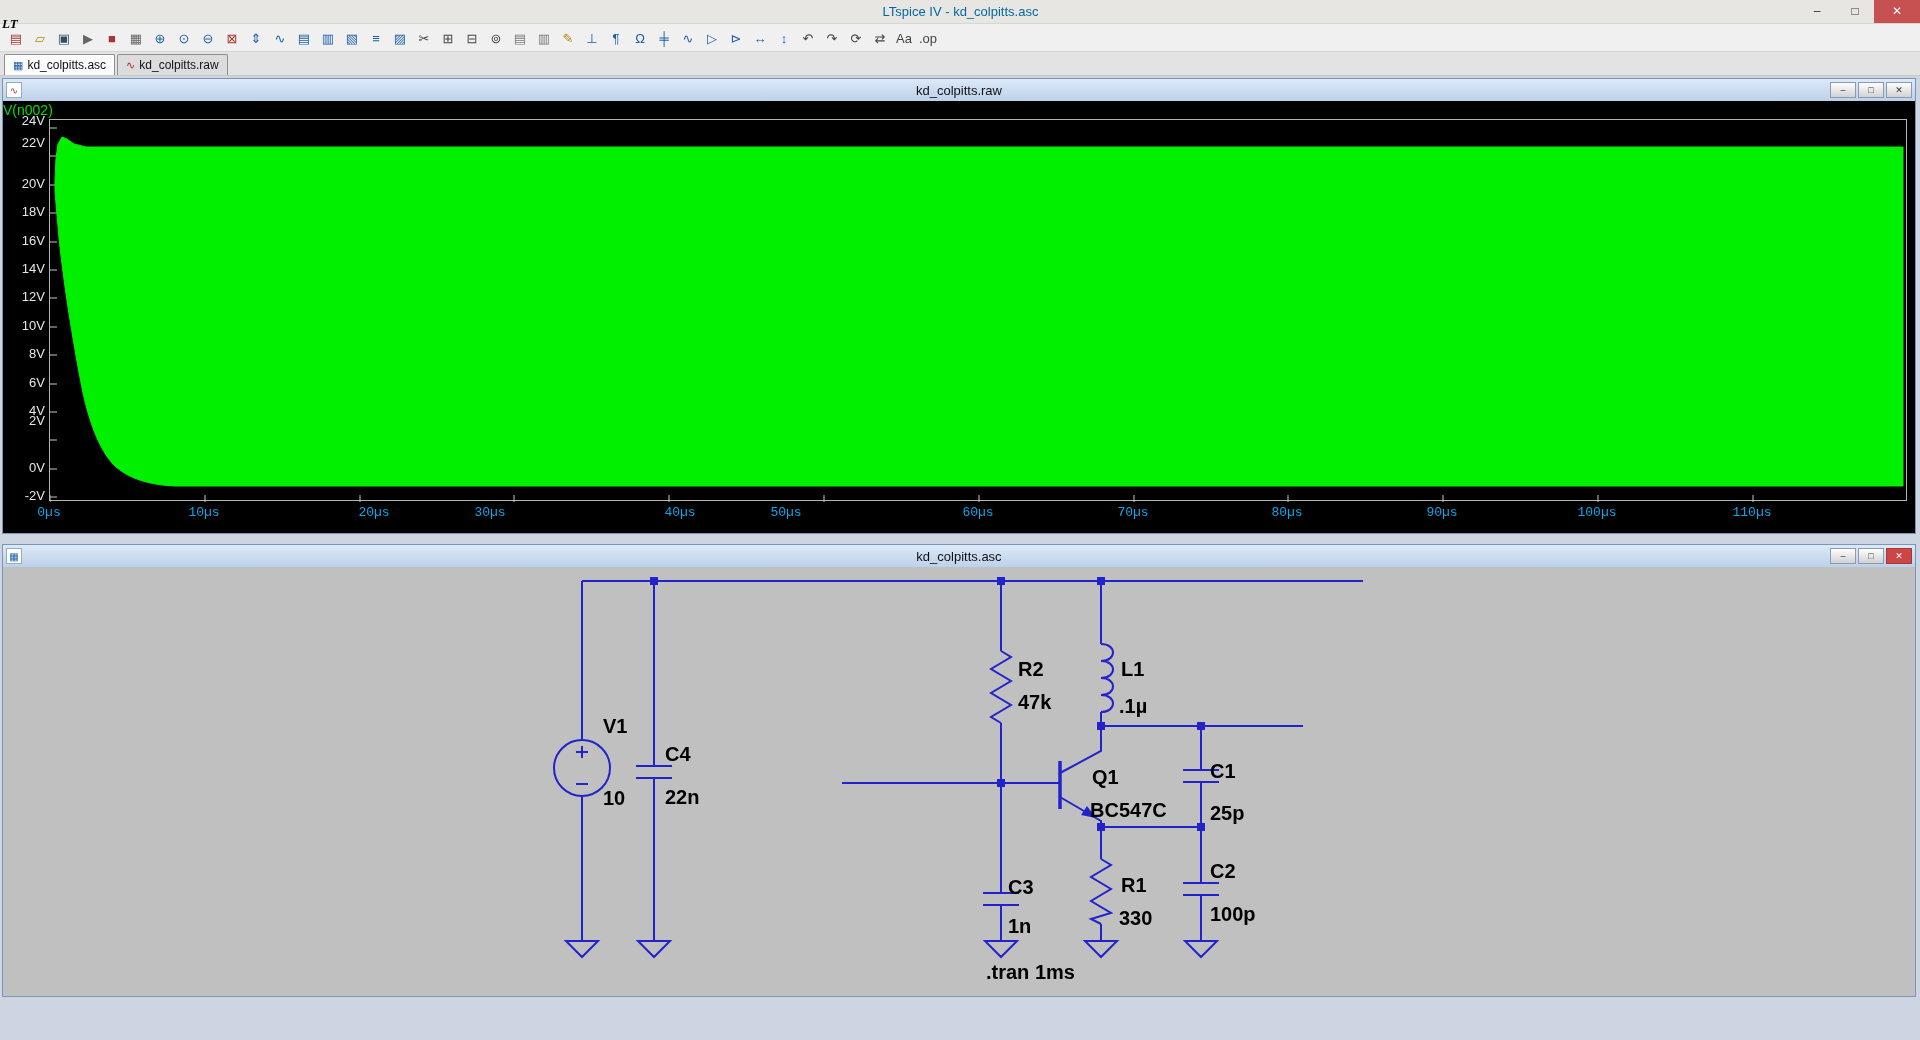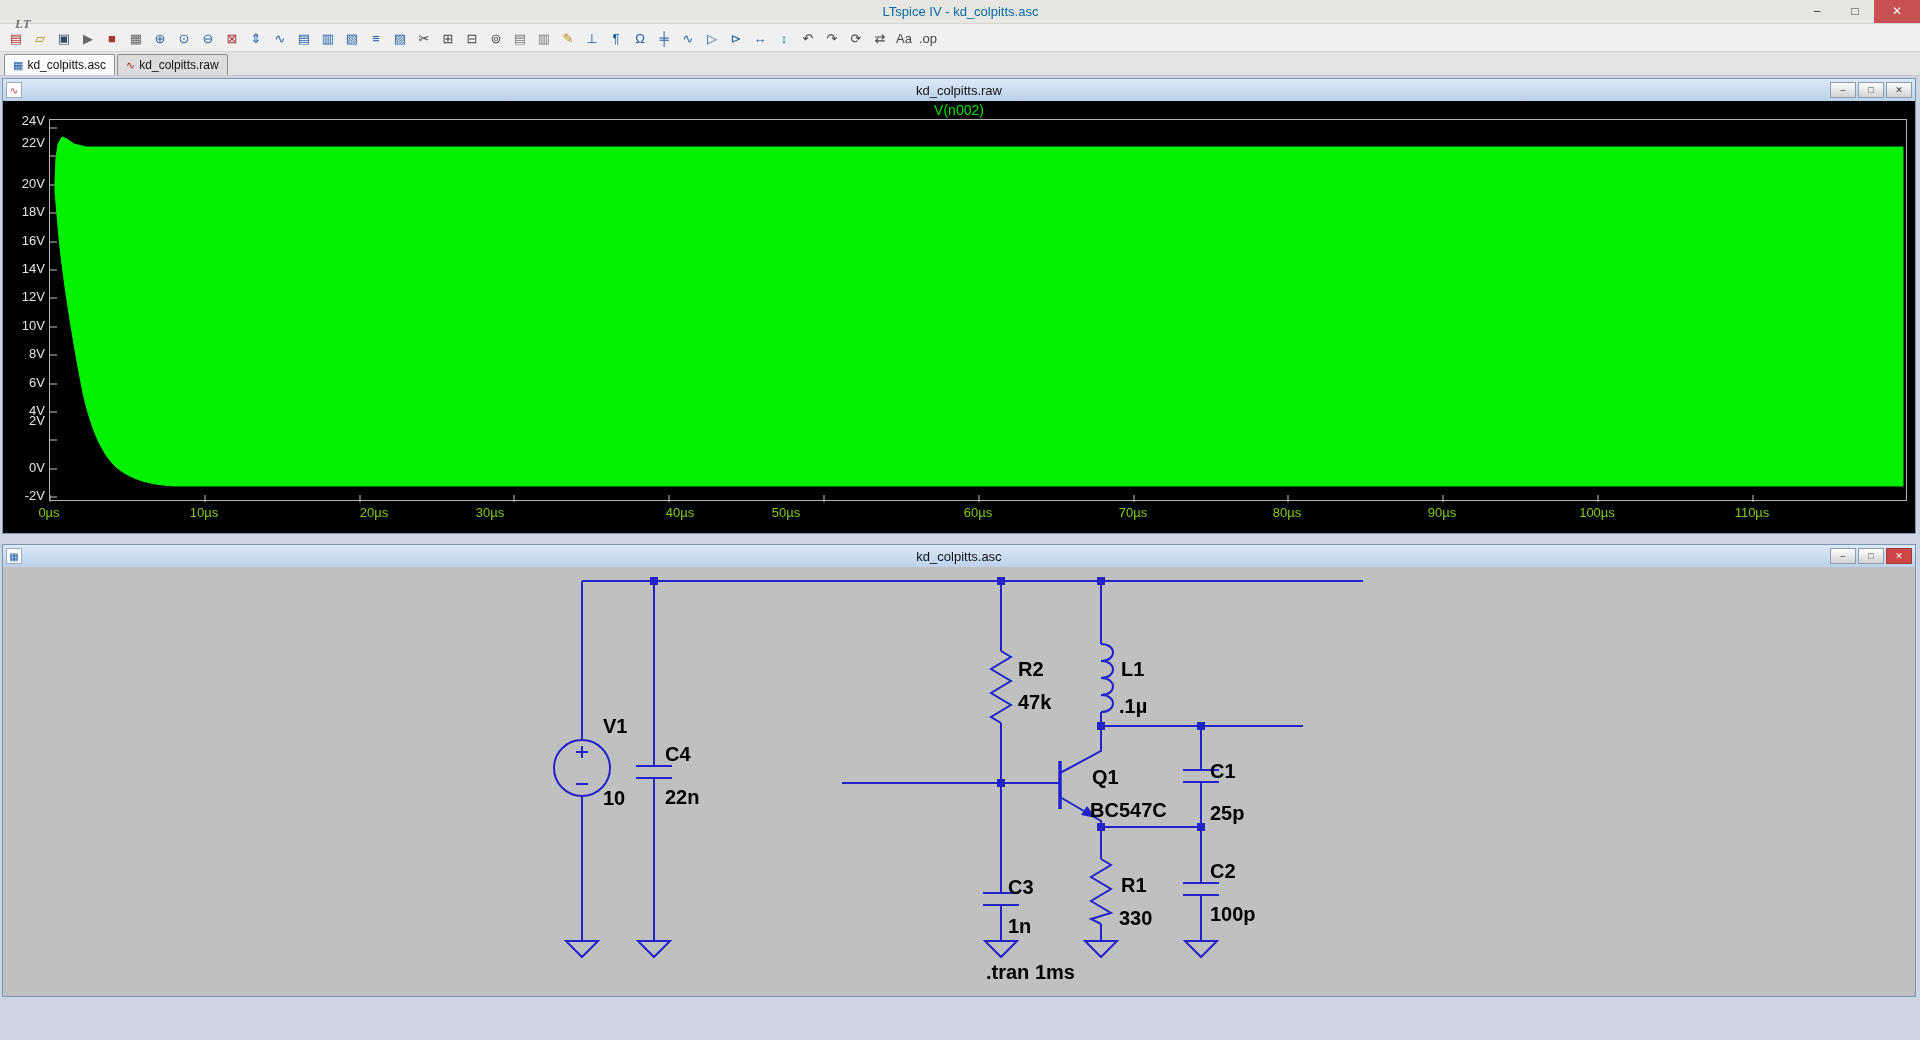--- a/index.html
+++ b/index.html
@@ -1,21 +1,21 @@
 <!DOCTYPE html>
 <html><head>
 <meta charset="utf-8">
 <style>
   * { margin:0; padding:0; box-sizing:border-box; }
   html,body { width:1920px; height:1040px; overflow:hidden; font-family:"Liberation Sans", sans-serif; }
   #root { position:relative; width:1920px; height:1040px; background:#cdd5e3; }
 
   
   .titlebar { position:relative; height:24px; background:#e8e6e3; border-bottom:1px solid #d8d6d3; display:flex; align-items:center; }
-  .logo { font:italic 900 13px "Liberation Serif", serif; color:#737373; padding:0 15px;margin-top:24px; }
+  .logo { font:italic 900 13px "Liberation Serif", serif; color:#000000; padding:0 2px;margin-top:24px; }
   .apptitle { position:absolute; left:1px; right:0; text-align:center; font-size:13px; color:#0369a1; }
   .winbtns { position:absolute; right:0; top:0; height:23px; display:flex; }
   .wbtn { width:38px; height:23px; text-align:center; line-height:22px; font-size:12px; color:#333; }
   .wbtn.close { width:46px; background:#c75050; color:#fff; }
 
   .menubar { height:22px; background:#f0f0f0; display:flex; align-items:center; border-bottom:1px solid #e2e2e2; }
   .menu-item { padding:0 8px; font-size:13px; color:#111; height:22px; line-height:22px; }
 
   .toolbar { height:28px; background:#f0f0f0; border-bottom:1px solid #d4d4d4; display:flex; align-items:center; padding-left:4px; }
   .ticon { display:inline-block; width:22px; height:22px; line-height:21px; text-align:center; font-size:13px; margin:0 1px; border:1px solid transparent; border-radius:2px; }
@@ -33,25 +33,25 @@
   .cicon { width:16px; height:16px; line-height:15px; text-align:center; background:#fff; border:1px solid #9ab; font-size:10px; margin-left:3px; z-index:2; }
   .cbtns { position:absolute; right:3px; top:3px; display:flex; gap:2px; z-index:2; }
   .cbtn { width:26px; height:16px; background:linear-gradient(#fefefe,#d2d2d2); border:1px solid #8a9cb2; font-size:9px; line-height:14px; text-align:center; color:#333; }
   .cbtn.red { background:#cc4646; border-color:#a33a3a; color:#fff; }
 
   #wave-win { left:2px; top:2px; width:1914px; height:456px; }
   #sch-win  { left:2px; top:468px; width:1914px; height:453px; }
 
   
   .wavepane { position:absolute; left:0; right:0; top:22px; bottom:0; background:#000; }
-  .legend { position:absolute; top:1px; left:0; right:0; text-align:center; font-size:14px; color:#00e000; }
+  .legend { position:absolute; top:1px; left:0; right:0; font-size:14px; color:#00e000; }
   .plot { position:absolute; left:46px; top:18px; width:1858px; height:382px; border:1px solid #b4b4b4; }
   .plot svg { position:absolute; left:0; top:0; }
   .ylab { position:absolute; left:0; width:42px; height:16px; text-align:right; font-size:13px; color:#e6e6e6; }
-  .xlab { position:absolute; top:404px; width:70px; text-align:center; font-size:13px; color:#84cc16; }
+  .xlab { position:absolute; top:404px; width:70px; text-align:center; font-size:13px; color:#0ea5e9;font-family:Liberation Mono, monospace; }
 
   
   .schpane { position:absolute; left:0; right:0; top:22px; bottom:0; background:#c0c0c0; }
   .slabel { font:700 20px "Liberation Sans", sans-serif; fill:#000; }
 </style>
 </head>
 <body>
 
 <div id="root">
 

